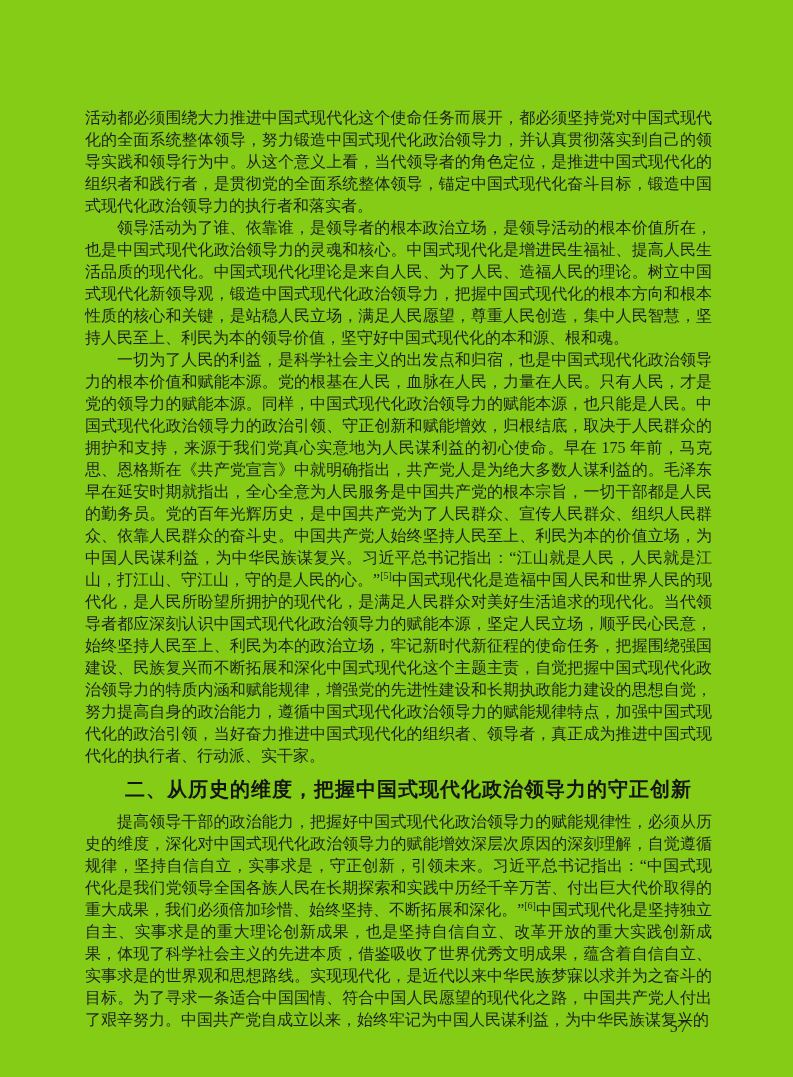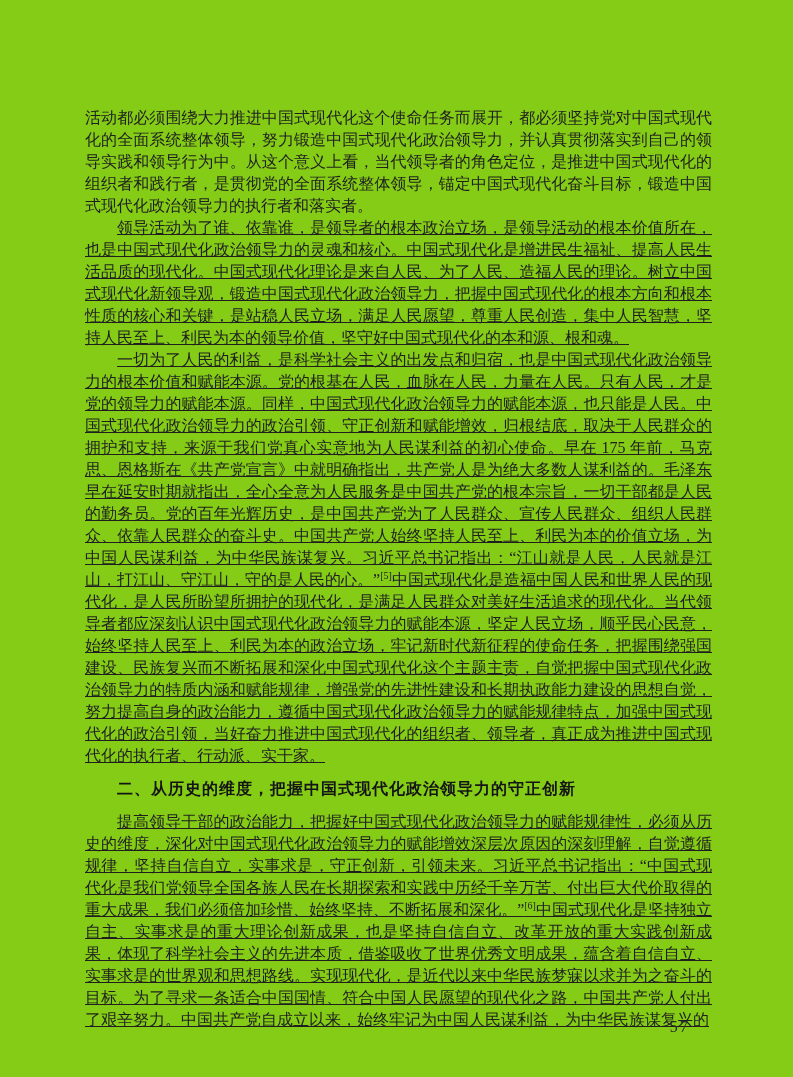--- a/index.html
+++ b/index.html
@@ -23,33 +23,32 @@
     width: 627px;
     font-size: 16px;
     line-height: 22px;
   }
   .body-text p.para {
     margin: 0;
     text-align: justify;
   }
   .body-text p.indent {
     text-indent: 2em;
-    text-decoration: underline;
   }
   sup.ref {
     font-size: 10px;
     line-height: 0;
     vertical-align: super;
     letter-spacing: 0;
   }
   h2.section-heading {
     margin: 11px 0 11px 0;
     padding: 0;
     font-family: "Liberation Sans", "DejaVu Sans", sans-serif;
-    font-size: 16px;
+    font-size: 20px;
     font-weight: 700;
     line-height: 22px;
     text-indent: 2em;
     letter-spacing: 1px;
     color: #141414;
   }
   .page-number {
     position: absolute;
     top: 1018px;
     right: 90px;

